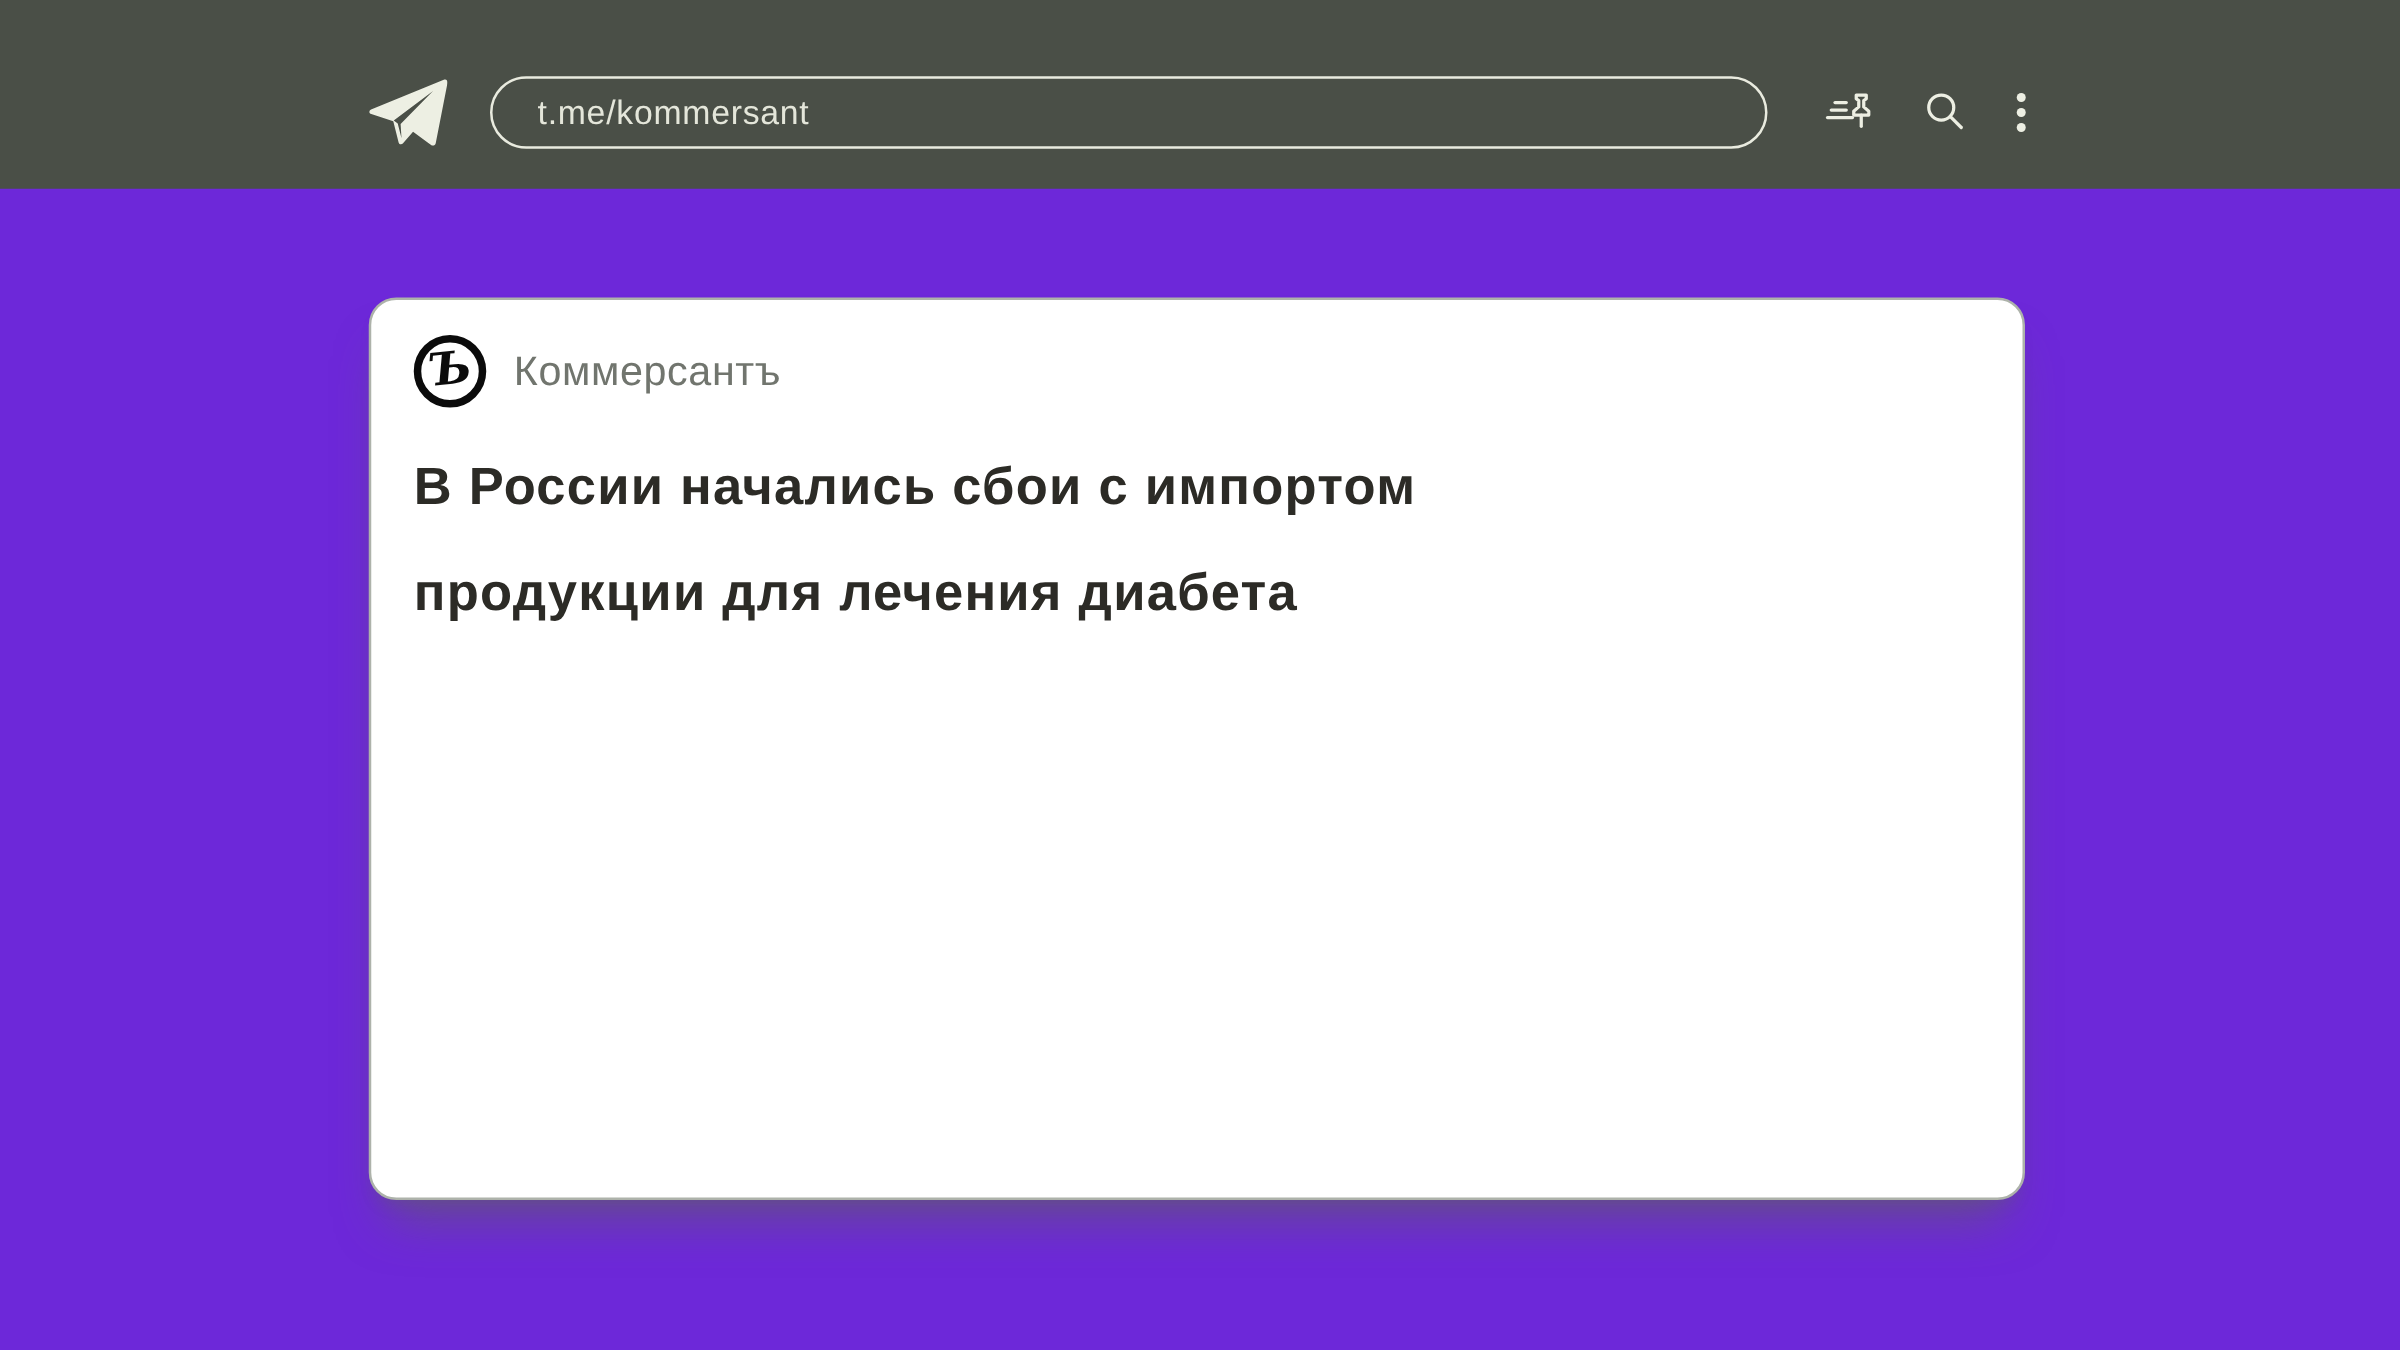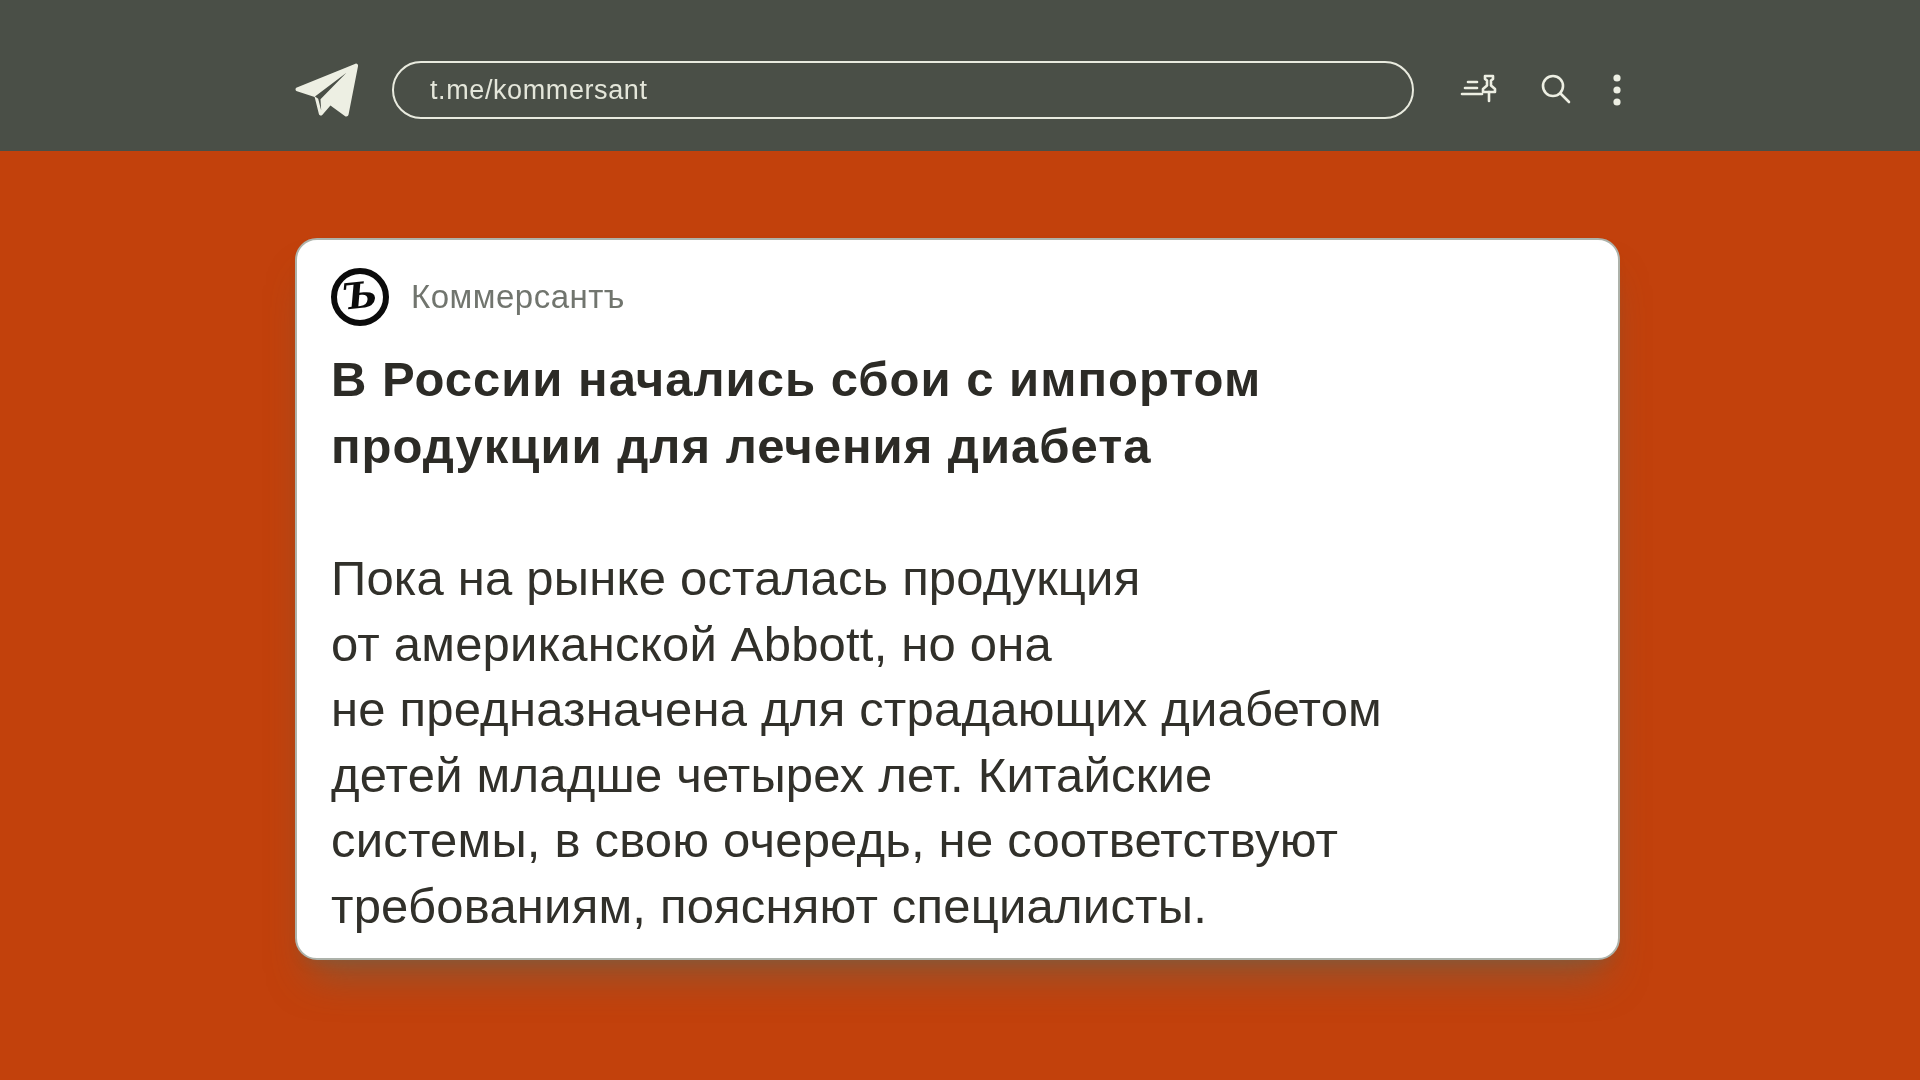--- a/index.html
+++ b/index.html
@@ -1,17 +1,17 @@
 <!DOCTYPE html>
 <html><head>
 <meta charset="utf-8">
 <style>
   html,body{margin:0;padding:0;}
   body{font-family:"Liberation Sans",sans-serif;background:#ffffff;}
-  .viewport{position:relative;width:1920px;height:1080px;background:#c2410c;overflow:hidden;}
+  .viewport{position:relative;width:1920px;height:1080px;background:#6d28d9;overflow:hidden;}
 
   
   .topbar{position:absolute;left:0;top:0;width:1920px;height:151px;background:#4a4f47;}
   .topbar-inner{position:absolute;left:294px;top:0;width:1328px;height:151px;
     display:flex;align-items:center;padding-top:29px;box-sizing:border-box;}
   .tg-logo{flex:0 0 auto;width:64px;height:58px;cursor:pointer;}
   .url-pill{flex:0 0 1022px;margin-left:34px;height:58px;border:2px solid #e9ebdf;
     border-radius:29px;display:flex;align-items:center;box-sizing:border-box;cursor:text;}
   .url-text{margin-left:36px;font-size:27px;letter-spacing:0.6px;color:#e4e6da;}
   .topbar-spacer{flex:1 1 auto;}
@@ -22,21 +22,21 @@
   .post-card{position:absolute;left:295px;top:238px;width:1325px;height:722px;
     background:#ffffff;border:2px solid #adb2aa;border-radius:22px;box-sizing:border-box;
     box-shadow:0 30px 40px -16px rgba(95,104,86,0.55), 0 10px 14px -8px rgba(95,104,86,0.28);}
   .post-header{position:absolute;left:34px;top:28px;display:flex;align-items:center;gap:22px;}
   .channel-logo{width:58px;height:58px;border:6px solid #0b0b0b;border-radius:50%;
     box-sizing:border-box;display:flex;align-items:center;justify-content:center;cursor:pointer;background:#fff;}
   .channel-logo span{font-family:"DejaVu Serif",serif;font-style:italic;font-weight:bold;
     font-size:36px;line-height:1;color:#0b0b0b;transform:rotate(-6deg) translateY(-2px);}
   .channel-name{font-size:33px;letter-spacing:0.5px;color:#71756e;cursor:pointer;}
   .post-headline{position:absolute;left:34px;top:106px;margin:0;white-space:pre-line;
-    font-size:49px;line-height:67px;font-weight:600;letter-spacing:1px;color:#2c2b26;}
+    font-size:42px;line-height:85px;font-weight:600;letter-spacing:1px;color:#2c2b26;}
   .post-body{position:absolute;left:34px;top:306px;margin:0;white-space:pre-line;
     font-size:49px;line-height:65.5px;font-weight:400;letter-spacing:0.2px;color:#31302a;}
 </style>
 </head>
 <body>
 
 <div class="viewport">
 
   <header class="topbar">
     <div class="topbar-inner">
@@ -89,23 +89,17 @@
       <div class="post-header">
         <div class="channel-logo">
           <span>Ъ</span>
         </div>
         <span class="channel-name">Коммерсантъ</span>
       </div>
 
       <h1 class="post-headline">В России начались сбои с импортом
 продукции для лечения диабета</h1>
 
-      <p class="post-body">Пока на рынке осталась продукция
-от американской Abbott, но она
-не предназначена для страдающих диабетом
-детей младше четырех лет. Китайские
-системы, в свою очередь, не соответствуют
-требованиям, поясняют специалисты.</p>
 
     </article>
   </main>
 
 </div>
 
 </body></html>

